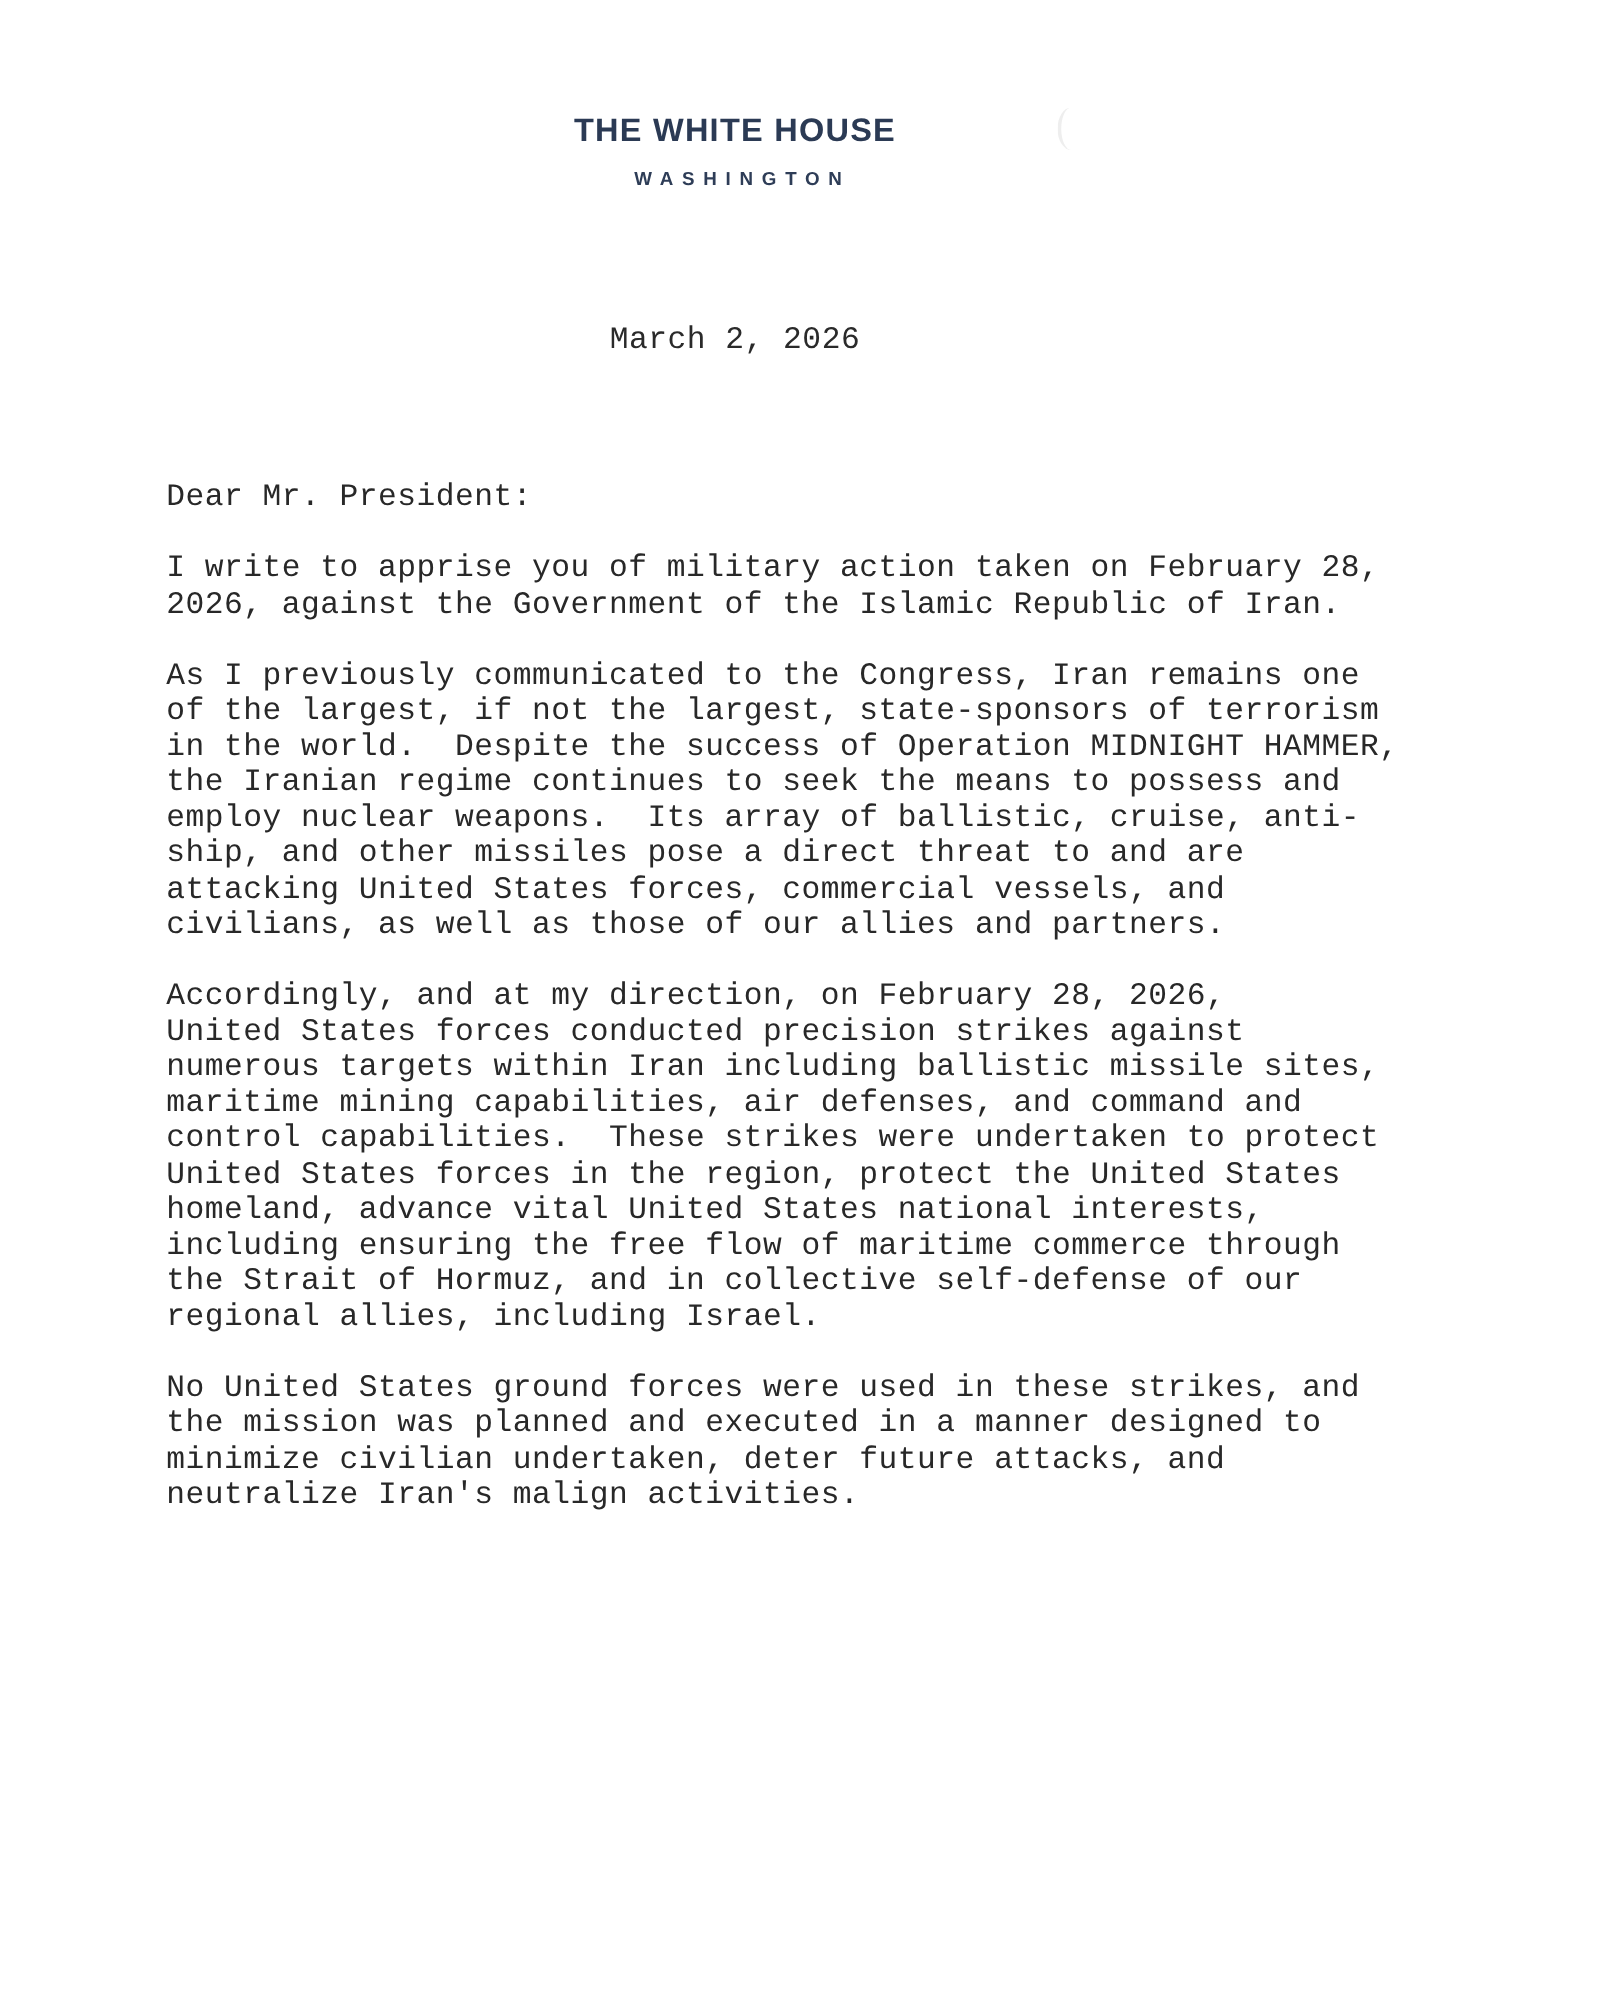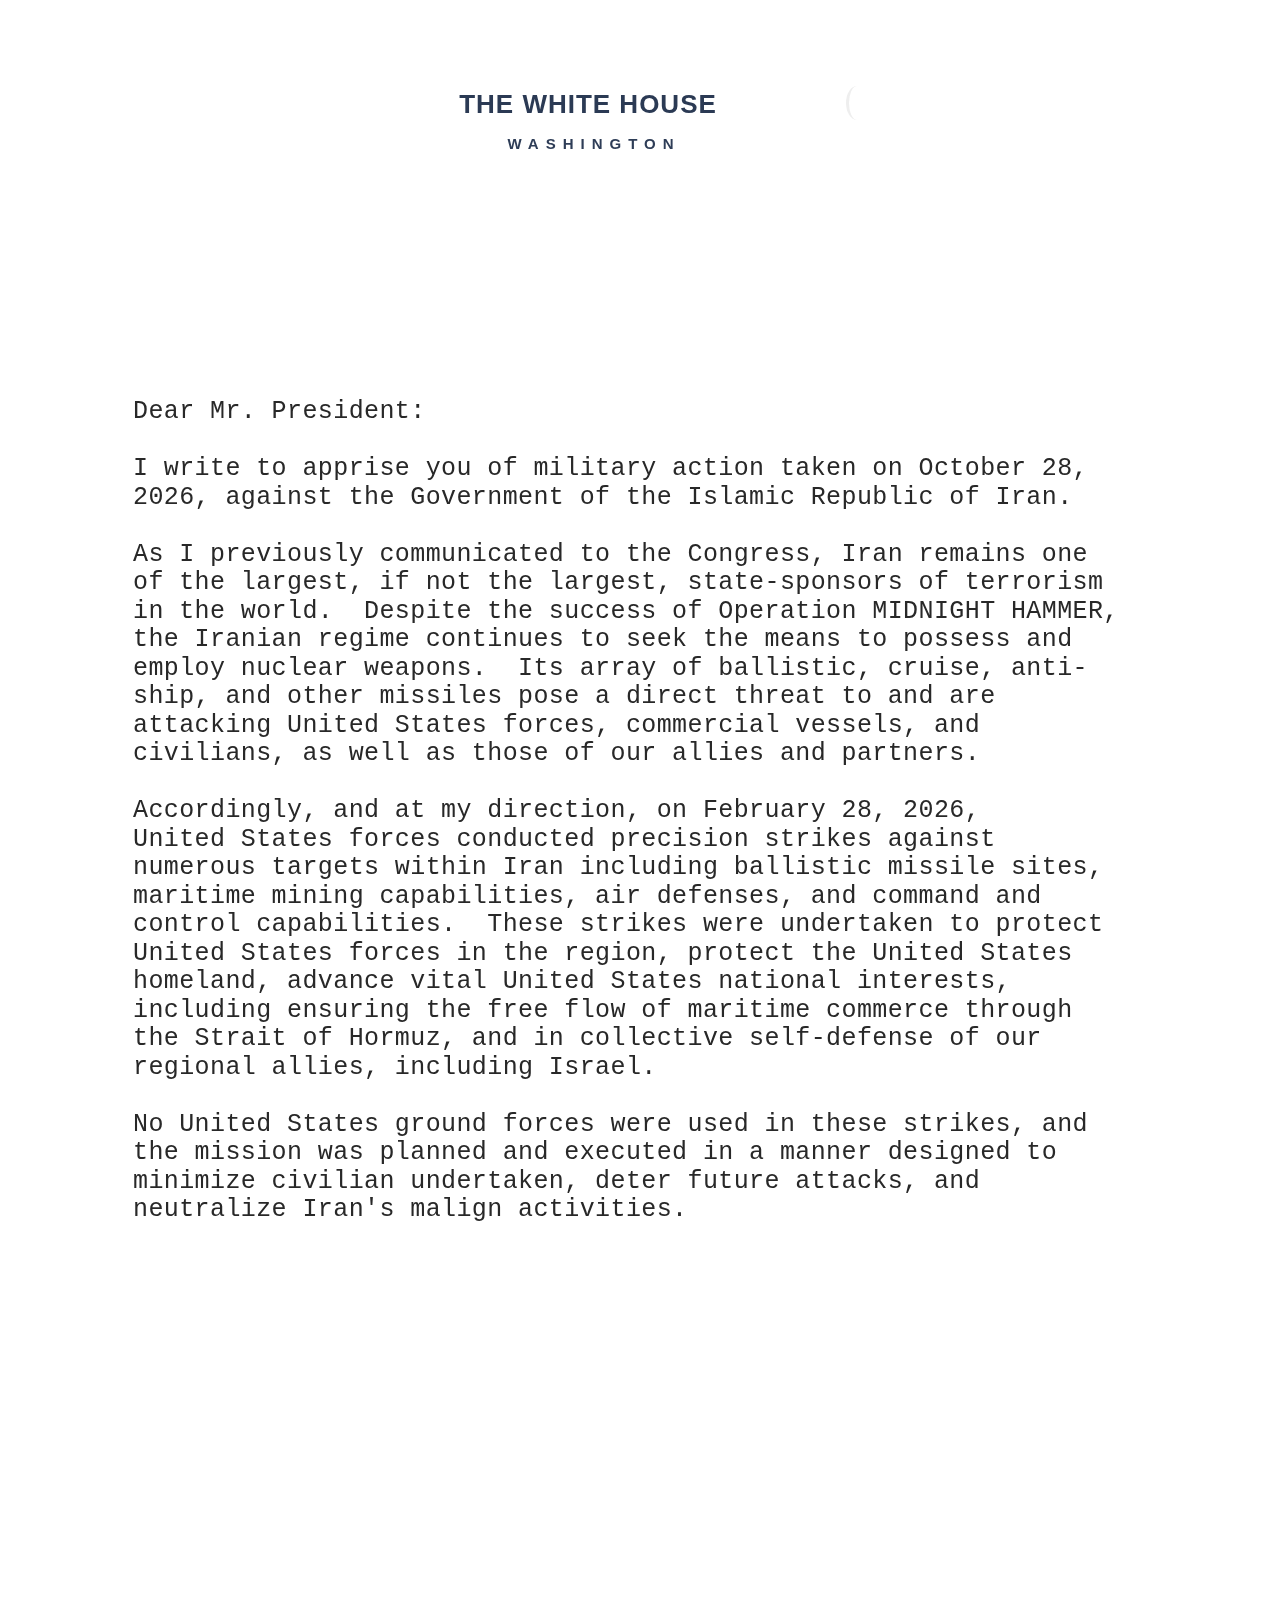--- a/index.html
+++ b/index.html
@@ -67,39 +67,40 @@
     font-size: 25px;
     line-height: 28.5px;
     letter-spacing: 0.4px;
     color: #282828;
   }
   .letter-body p {
     white-space: pre-wrap;
     margin-top: 28.5px;
   }
   .letter-body p.salutation {
-    margin-top: 16px;
+    margin-top: 2px;
   }
 </style>
 </head>
 <body>
 
 <div class="page">
 
   <div class="scan-artifact"></div>
 
   <div class="letterhead">
     <div class="letterhead-title">THE WHITE HOUSE</div>
     <div class="letterhead-subtitle">WASHINGTON</div>
   </div>
 
+  <div class="date-line">March 2, 2026</div>
 
   <div class="letter-body">
     <p class="salutation">Dear Mr. President:</p>
-    <p>I write to apprise you of military action taken on October 28,
+    <p>I write to apprise you of military action taken on February 28,
 2026, against the Government of the Islamic Republic of Iran.</p>
     <p>As I previously communicated to the Congress, Iran remains one
 of the largest, if not the largest, state-sponsors of terrorism
 in the world.  Despite the success of Operation MIDNIGHT HAMMER,
 the Iranian regime continues to seek the means to possess and
 employ nuclear weapons.  Its array of ballistic, cruise, anti-
 ship, and other missiles pose a direct threat to and are
 attacking United States forces, commercial vessels, and
 civilians, as well as those of our allies and partners.</p>
     <p>Accordingly, and at my direction, on February 28, 2026,

